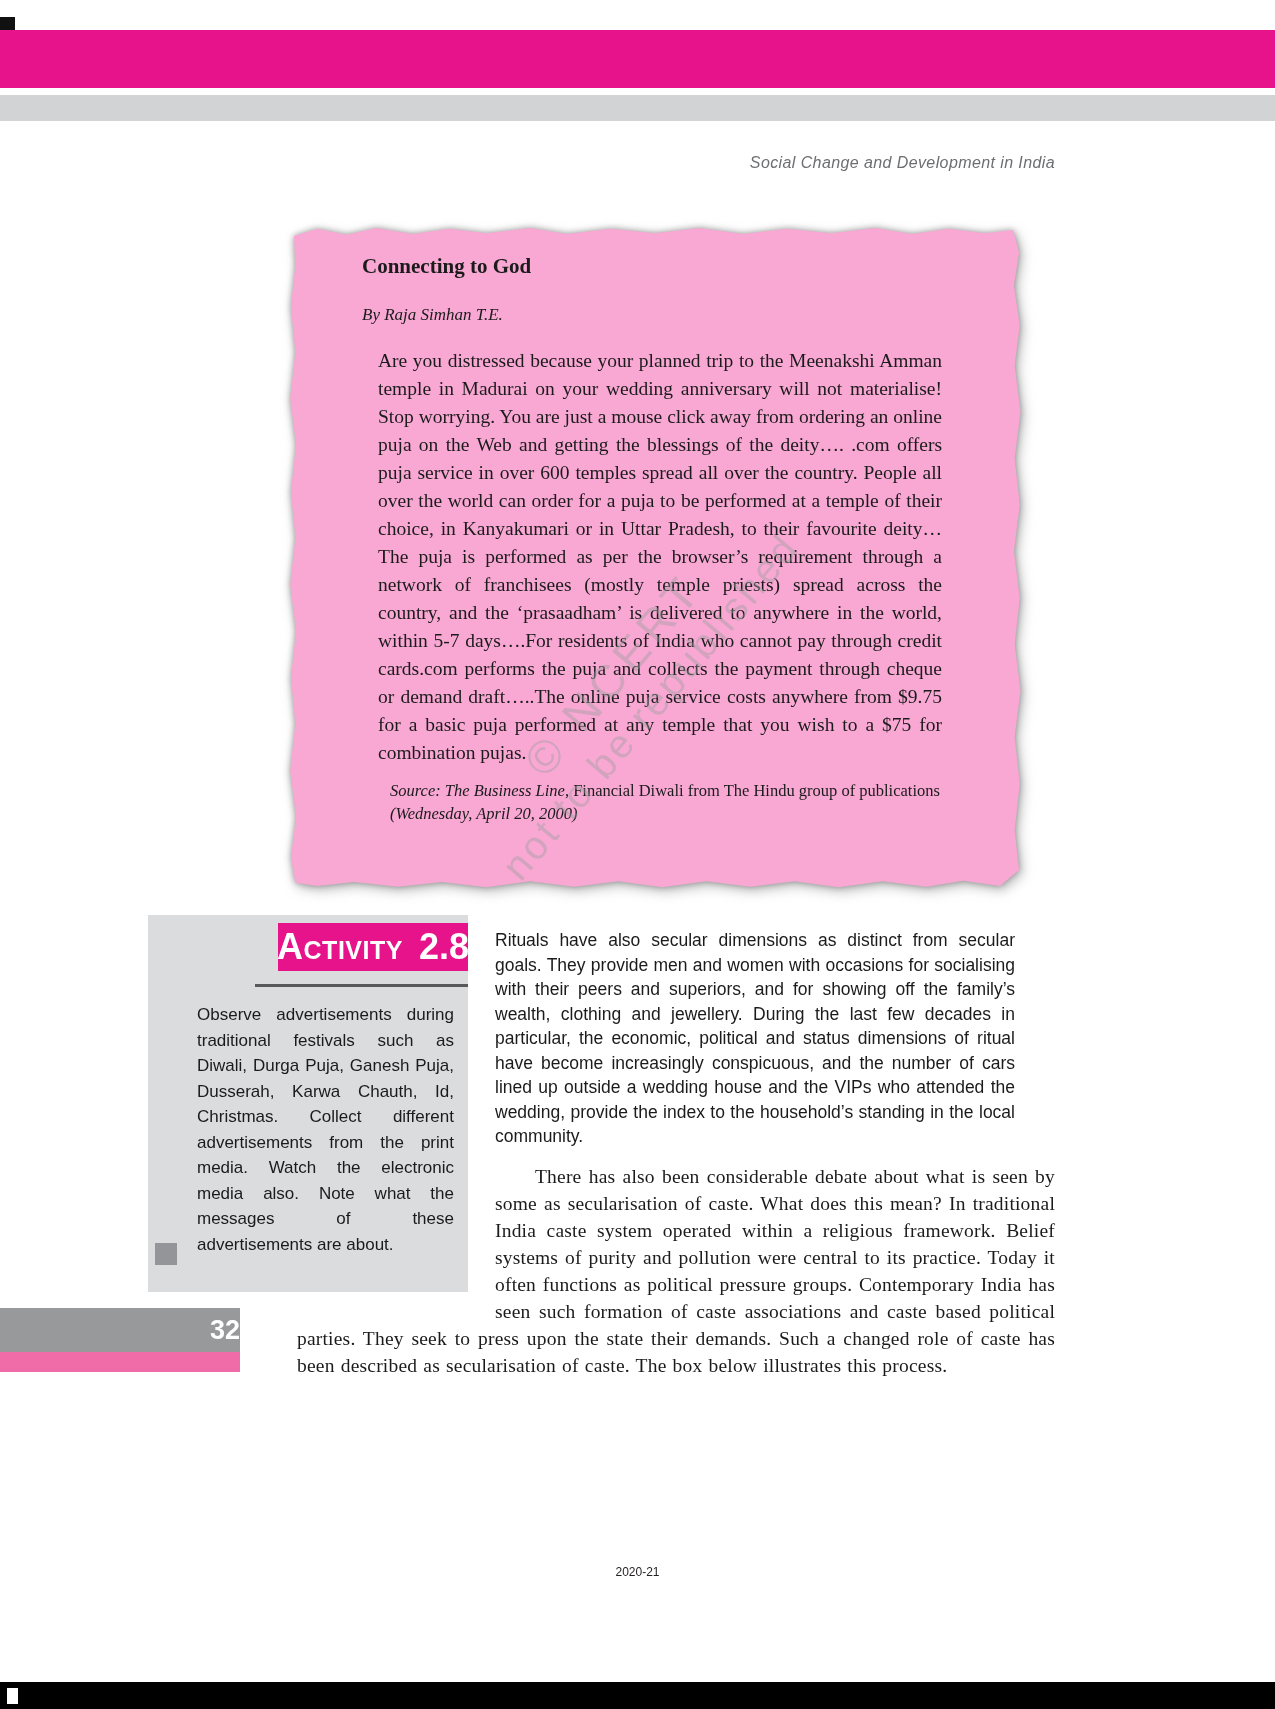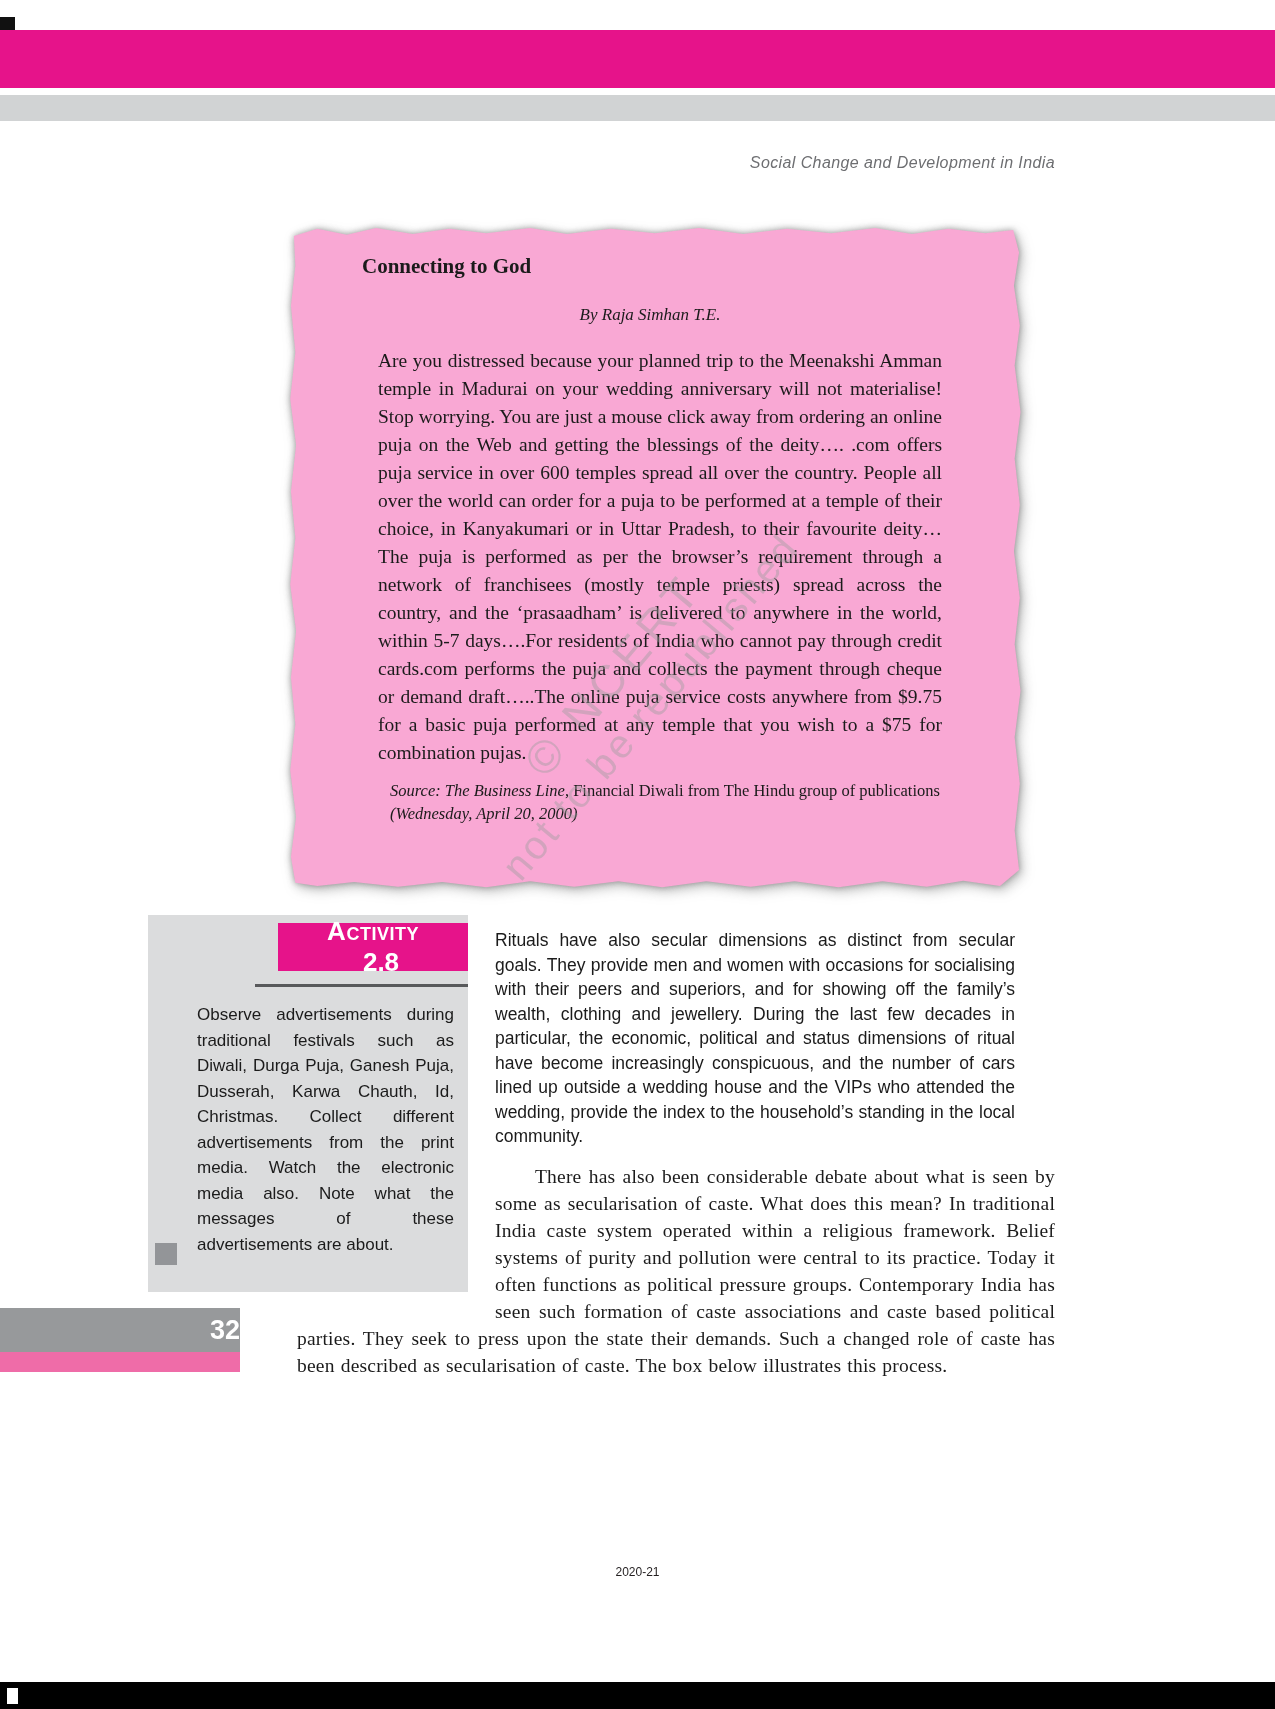--- a/index.html
+++ b/index.html
@@ -42,21 +42,21 @@
       50% 1.1%,56% 0.3%,62% 1.2%,68% 0.4%,74% 1.1%,80% 0.3%,85% 1.2%,90% 0.4%,95% 1.1%,98.8% 0.6%,
       99.6% 4%,98.9% 9%,99.7% 15%,99% 21%,99.8% 28%,99% 35%,99.7% 42%,98.9% 49%,99.7% 56%,99% 63%,
       99.8% 70%,99% 77%,99.7% 84%,99% 91%,99.6% 97%,
       97% 99.4%,92% 98.6%,87% 99.5%,81% 98.7%,75% 99.6%,69% 98.7%,63% 99.5%,57% 98.7%,51% 99.6%,
       45% 98.7%,39% 99.5%,33% 98.7%,27% 99.6%,21% 98.8%,15% 99.5%,9% 98.8%,4% 99.4%,1% 98.9%,
       0.4% 95%,1.1% 89%,0.3% 82%,1% 75%,0.4% 68%,1.1% 61%,0.3% 54%,1% 47%,0.4% 40%,1.1% 33%,
       0.3% 26%,1% 19%,0.4% 12%,1% 6%
     );
   }
   .article-title{font-size:21px;font-weight:bold;margin:0;}
-  .article-byline{margin:26px 4px 0 0;text-align:center;font-style:italic;font-size:17px;}
+  .article-byline{margin:26px 4px 0 0;text-align:left;font-style:italic;font-size:17px;}
   .article-body{
     margin:22px 0 0 16px;font-size:19.5px;line-height:28px;text-align:justify;
   }
   .article-source{
     margin:12px 0 0 28px;font-size:16.5px;line-height:23px;
   }
   .article-source .i{font-style:italic;}
   
   .watermark{
     position:absolute;left:400px;top:640px;width:460px;z-index:2;
@@ -69,21 +69,21 @@
   
   .content{position:absolute;left:297px;top:915px;width:758px;z-index:1;}
   .activity-box{
     float:left;width:320px;min-height:377px;
     margin:0 27px 6px -149px;
     background:var(--activity_bg);position:relative;
   }
   .activity-head{
     margin:8px 0 0 130px;height:48px;background:var(--magenta);color:#fff;
     display:flex;align-items:center;justify-content:center;
-    font-family:"Liberation Sans",sans-serif;font-weight:bold;font-size:26px;flex-direction:column;
+    font-family:"Liberation Sans",sans-serif;font-weight:bold;font-size:36px;
   }
   .activity-head .act-label{font-variant:small-caps;letter-spacing:.5px;}
   .activity-head .act-num{margin-left:16px;}
   .activity-rule{border:0;border-top:3px solid var(--rule_dark);margin:13px 0 0 107px;}
   .activity-text{
     margin:15px 14px 0 49px;font-family:"Liberation Sans",sans-serif;
     font-size:17px;line-height:25.5px;text-align:justify;
   }
   .activity-marker{position:absolute;left:7px;top:328px;width:22px;height:22px;background:#939598;}
   .para-sans{

